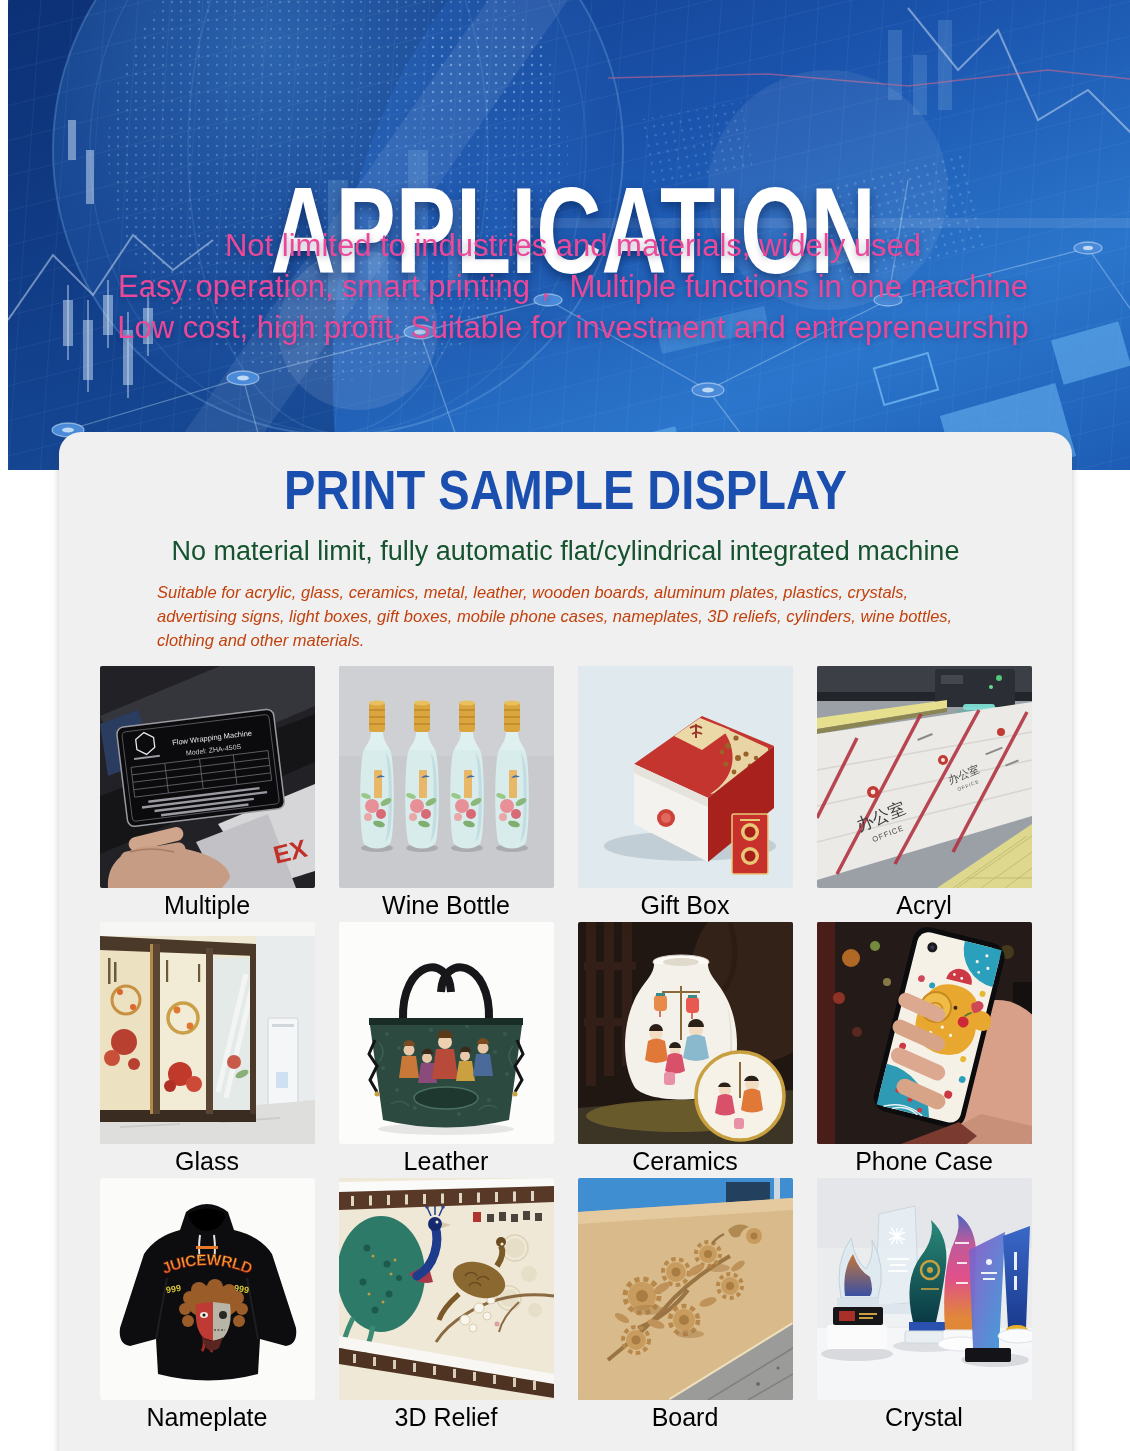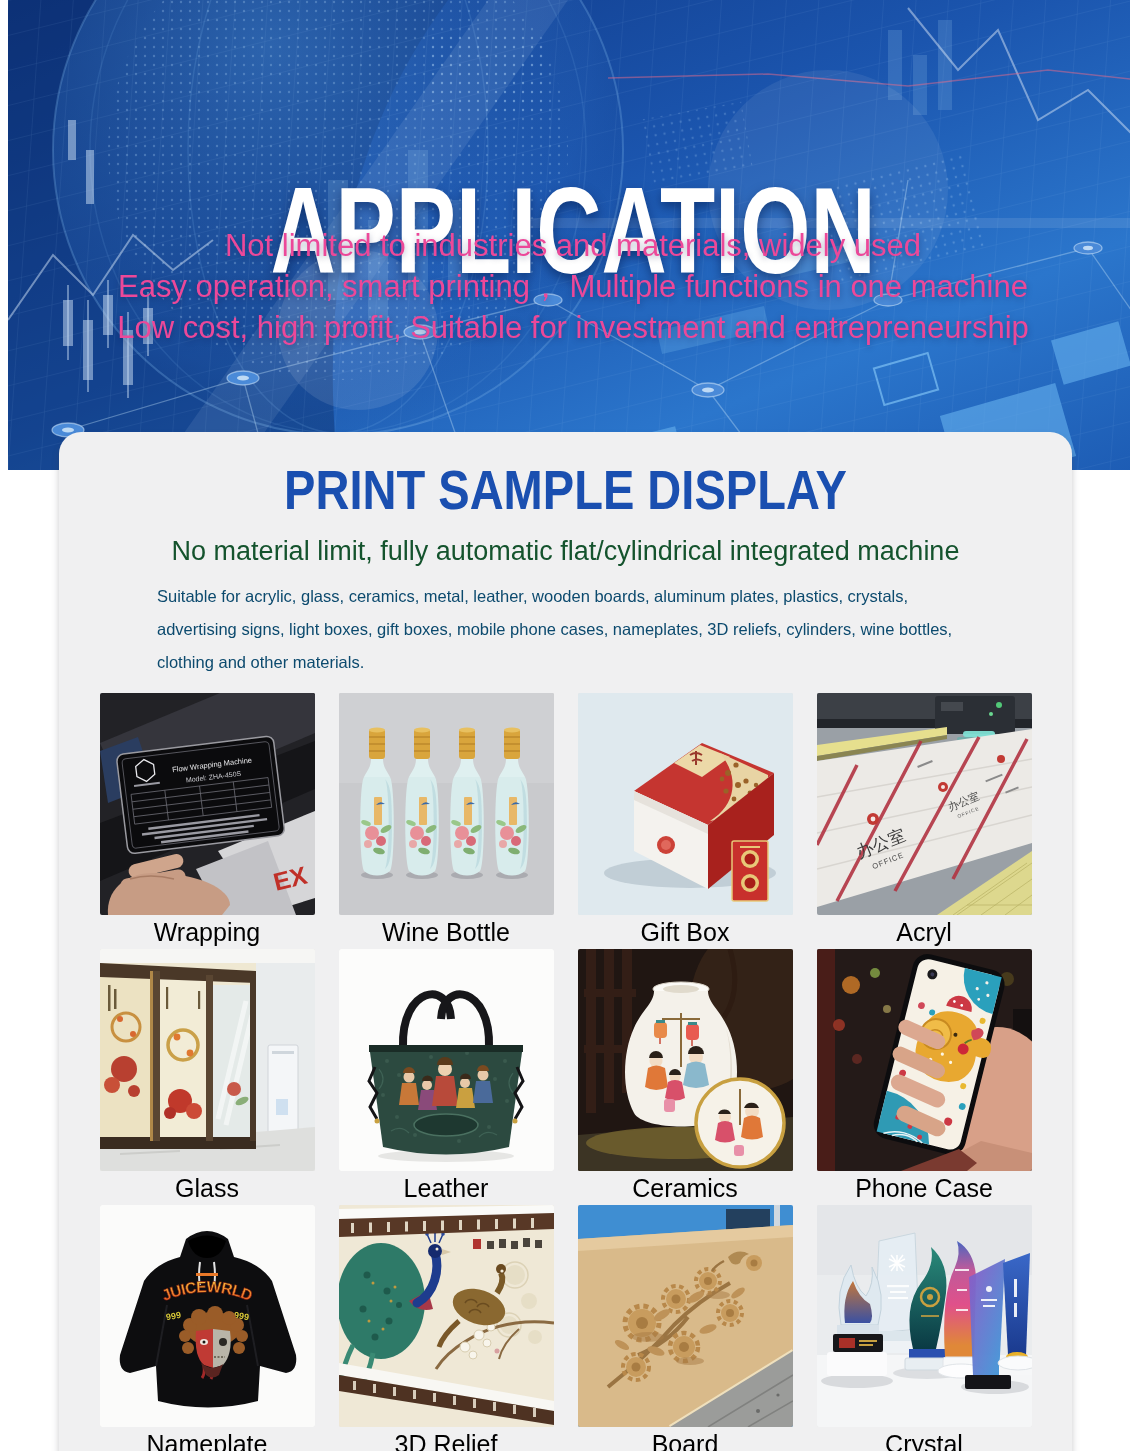--- a/index.html
+++ b/index.html
@@ -10,21 +10,21 @@
     font-size:122px;font-weight:bold;line-height:1;letter-spacing:0px;
     transform:scaleX(0.74);transform-origin:50% 50%;
     text-shadow:0 5px 12px rgba(2,24,72,.5);white-space:nowrap;}
   .hero-sub{position:absolute;left:0;top:225px;width:1130px;text-align:center;color:#ec4899;
     font-size:31px;line-height:41px;text-shadow:0 2px 6px rgba(2,24,72,.35);}
   .card{position:absolute;left:59px;top:393px;width:1013px;height:1050px;background:#f0f0f1;
     border-radius:22px;z-index:1;box-shadow:0 5px 7px rgba(60,60,70,.28);margin-top:39px;}
   .card-title{margin:30px 0 0 0;text-align:center;color:#1a4fb0;font-weight:bold;
     font-size:56px;line-height:56px;transform:scaleX(0.84);transform-origin:50% 50%;white-space:nowrap;}
   .card-sub{margin:18px 0 0 0;text-align:center;color:#14532d;font-size:27px;line-height:31px;}
-  .card-desc{margin:13px auto 0 98px;width:832px;color:#0c4a6e;font-size:16.5px;line-height:33px;text-align:left;}
+  .card-desc{margin:13px auto 0 98px;width:832px;color:#c2410c;font-size:16.5px;line-height:24px;text-align:left;font-style:italic;}
   .grid{margin-top:14px;display:grid;grid-template-columns:repeat(4,215px);justify-content:center;
     column-gap:24px;row-gap:2px;}
   .tile{margin:0;width:215px;}
   .ph-box{width:215px;height:222px;overflow:hidden;background:#ddd;border-radius:2px;}
   .ph{display:block;width:215px;height:222px;}
   .tile-label{text-align:center;color:#000;font-size:25px;line-height:30px;margin-top:2px;white-space:nowrap;}
 </style>
 </head>
 <body>
 
@@ -158,21 +158,21 @@
             <rect x="50" y="138" width="100" height="2.4"></rect>
                 <rect x="56" y="143" width="88" height="2.4"></rect>
           </g>
         </g>
         <rect x="28" y="166" width="56" height="14" rx="7" fill="#cfa58c" transform="rotate(-14 56 173)"></rect>
         <rect x="20" y="181" width="66" height="14" rx="7" fill="#c79c84" transform="rotate(-10 53 188)"></rect>
         <path d="M8 222 C6 198 24 180 54 180 C98 180 130 196 130 212 L122 222 Z" fill="#c79c84"></path>
         <path d="M30 186 q20 -6 44 0" stroke="#a87c64" stroke-width="1.5" fill="none"></path>
       </svg>
       </div>
-      <figcaption class="tile-label">Wrapping</figcaption>
+      <figcaption class="tile-label">Multiple</figcaption>
     </figure>
 
     <figure class="tile">
       <div class="ph-box">
       <svg class="ph" viewBox="0 0 215 222" preserveAspectRatio="none">
         <defs>
           <g id="btl">
             <ellipse cx="0" cy="182" rx="16" ry="4" fill="#aaabb0"></ellipse>
             <rect x="-8" y="36" width="16" height="30" rx="3" fill="#d9a53c"></rect>
             <path d="M-8 44H8 M-8 51H8 M-8 58H8" stroke="#b07c22" stroke-width="1.2"></path>

